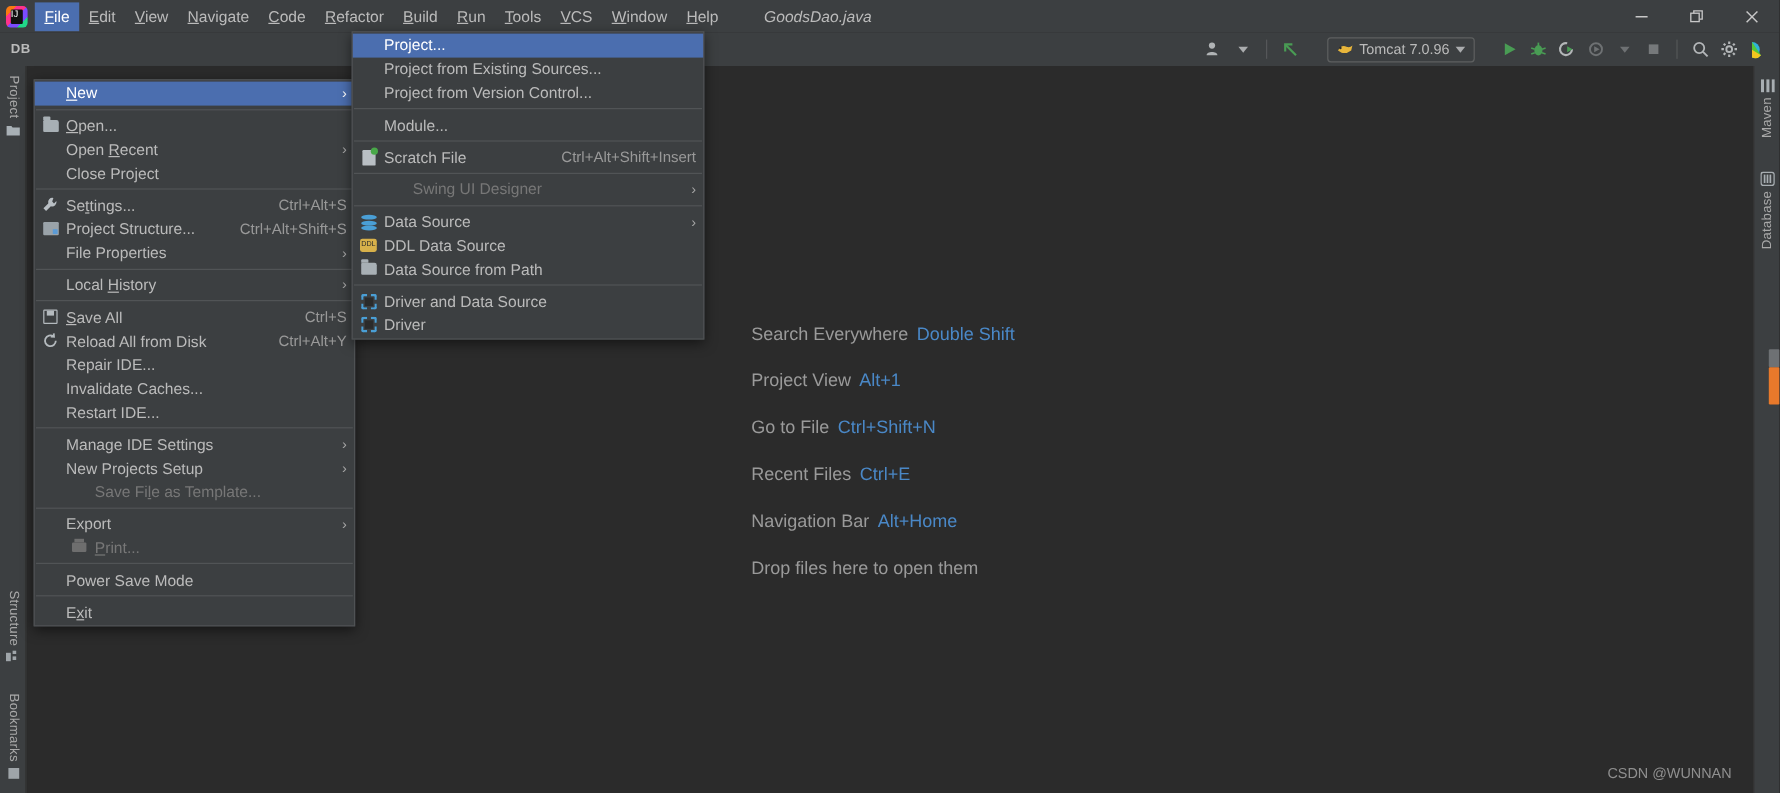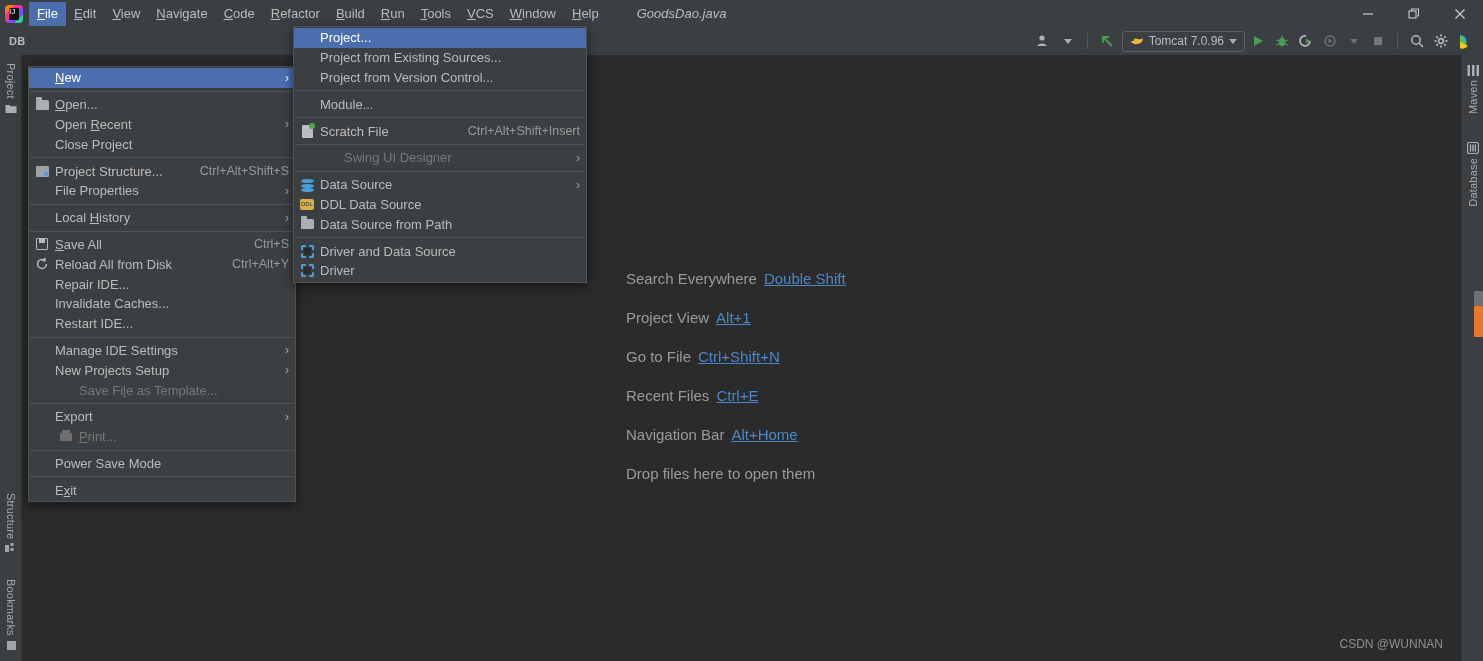--- a/index.html
+++ b/index.html
@@ -65,21 +65,21 @@
   .tb-right {
     position:absolute; right:6px; top:0; height:28px; display:flex; align-items:center; gap:2px;
   }
   .tb-btn {
     height:22px; min-width:22px; display:flex; align-items:center; justify-content:center;
     padding:0 3px; color:#afb1b3;
   }
   .tb-sep { width:1px; height:16px; background:#555759; margin:0 6px; }
   .runcfg {
     display:flex; align-items:center; gap:5px; height:21px;
-    border:1px solid #5e6060; border-radius:3px; padding:0 7px; margin:0 0;
+    border:1px solid #5e6060; border-radius:3px; padding:0 7px; margin:0 16px;
     font-size:12px; color:#bbbbbb; white-space:nowrap;
   }
   .caret-dn { width:0;height:0;border-left:4px solid transparent;border-right:4px solid transparent;border-top:5px solid #aaacae; }
 
   
   .leftstrip {
     position:absolute; left:0; top:55px; width:22px; height:606px;
     background:#3c3f41; border-right:1px solid #323232;
   }
   .vtab {
@@ -107,21 +107,21 @@
   
   .editor {
     position:absolute; left:23px; top:55px; right:23px; bottom:0;
     background:#2b2b2b;
   }
   .hints {
     position:absolute; left:603px; top:215px;
     display:flex; flex-direction:column; gap:21px;
   }
   .hint { font-size:15px; color:#9a9a9a; white-space:nowrap; line-height:18px; }
-  .hint .key { color:#4a88c7; margin-left:7px;text-decoration:underline; }
+  .hint .key { color:#4a88c7; margin-left:7px; }
   .watermark {
     position:absolute; right:17px; bottom:10px;
     font-size:12px; color:#8f8f8f;
   }
 
   
   .scrollmark {
     position:absolute; right:0px; top:236px; width:9px; height:46px;
   }
   .scrollmark .grey { position:absolute; left:0; top:0; width:9px; height:15px; background:#6e7174; border-radius:1px;}
@@ -409,20 +409,29 @@
         <span class="lbl">Open <u>R</u>ecent</span>
         <span class="arw">›</span>
       </div>
       <div class="row">
         <span class="ic"></span>
         <span class="lbl">Close Project</span>
       </div>
       <div class="sep"></div>
       <div class="row">
         <span class="ic">
+          <svg width="14" height="14" viewBox="0 0 14 14">
+            <path d="M9.5 1 A3.6 3.6 0 0 0 5.2 5.6 L1.2 9.6 L3.4 11.8 L7.4 7.8 A3.6 3.6 0 0 0 12 3.5 L10 5.5 L8.5 4 Z" fill="#b9bfc4"></path>
+          </svg>
+        </span>
+        <span class="lbl">Se<u>t</u>tings...</span>
+        <span class="sc">Ctrl+Alt+S</span>
+      </div>
+      <div class="row">
+        <span class="ic">
           <div class="ico-projstruct"></div>
         </span>
         <span class="lbl">Project Structure...</span>
         <span class="sc">Ctrl+Alt+Shift+S</span>
       </div>
       <div class="row">
         <span class="ic"></span>
         <span class="lbl">File Properties</span>
         <span class="arw">›</span>
       </div>

